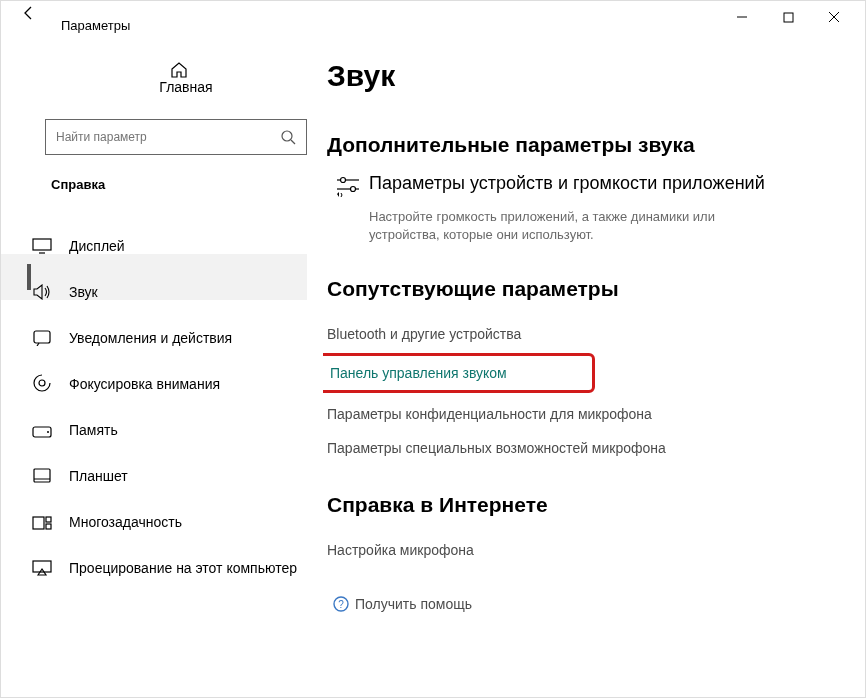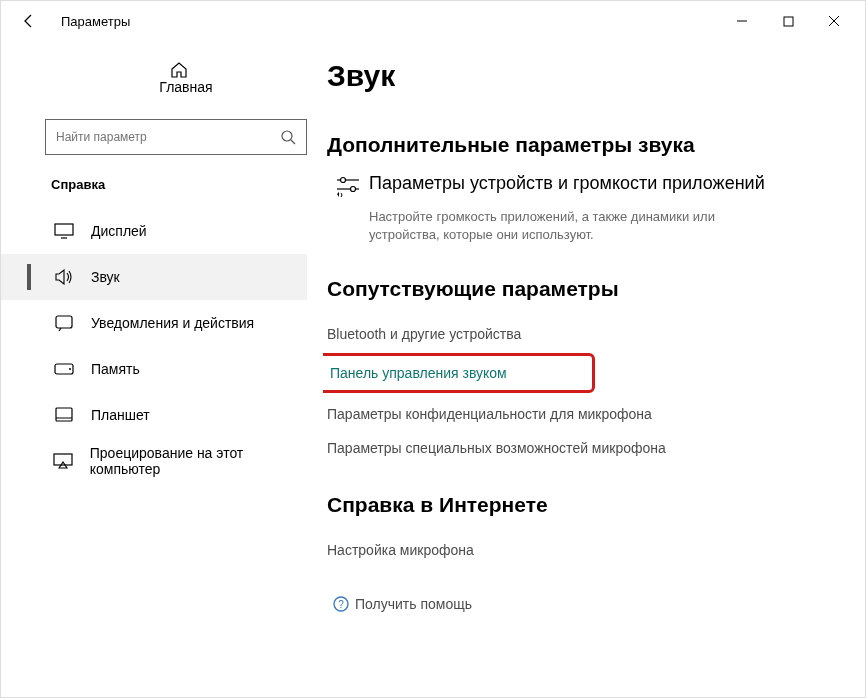--- a/index.html
+++ b/index.html
@@ -7,23 +7,23 @@
     font-family: "Segoe UI", Tahoma, sans-serif;
     background: #fff;
     color: #000;
     width: 866px;
     height: 698px;
     overflow: hidden;
     border: 1px solid #ddd;
   }
   .titlebar {
     display: flex;
-    align-items: center;
+    align-items: flex-end;
     height: 40px;
-    padding: 16px 8px;
+    padding: 8px 8px;
   }
   .back-btn {
     width: 40px; height: 40px;
     display: flex; align-items: center; justify-content: center;
     font-size: 16px;
   }
   .title-text {
     font-size: 13px;
     margin-left: 12px;
   }
@@ -65,23 +65,23 @@
   .search-box input {
     border: none; outline: none; flex: 1;
     font-size: 12px; font-family: inherit;
     background: transparent;
   }
   .cat-header {
     font-size: 13px; font-weight: 600;
     padding: 4px 0 16px 50px;
   }
   .nav-item {
-    display: flex; align-items: center;
+    display: flex; align-items: flex-end;
     height: 46px;
-    padding-left: 50px;
+    padding-left: 28px;
     font-size: 14px;
     position: relative;
   }
   .nav-item .icon {
     width: 26px; display:inline-flex; justify-content:center; align-items:center;
     color: #333;
   }
   .nav-item .lbl { margin-left: 14px; }
   .nav-item.active::before {
     content: ""; position: absolute; left: 26px; top: 10px; bottom: 10px;
@@ -203,20 +203,29 @@
     <div class="nav-item">
       <span class="icon">
           <svg width="18" height="16" viewBox="0 0 18 16">
             <rect x="1" y="1" width="16" height="12" rx="2" stroke="#000" stroke-width="1.2" fill="none"></rect>
             <path d="M6 13 L4 16" stroke="#000" stroke-width="1.2"></path>
           </svg>
         </span>
       <span class="lbl">Уведомления и действия</span>
     </div>
 
+    <div class="nav-item">
+      <span class="icon">
+          <svg width="18" height="18" viewBox="0 0 18 18">
+            <path d="M9 1 A8 8 0 1 0 17 9" fill="none" stroke="#000" stroke-width="1.2"></path>
+            <circle cx="9" cy="9" r="3" fill="none" stroke="#000" stroke-width="1.2"></circle>
+          </svg>
+        </span>
+      <span class="lbl">Фокусировка внимания</span>
+    </div>
 
 
     <div class="nav-item">
       <span class="icon">
           <svg width="20" height="12" viewBox="0 0 20 12">
             <rect x="1" y="1" width="18" height="10" rx="2" stroke="#000" stroke-width="1.2" fill="none"></rect>
             <circle cx="16" cy="6" r="1" fill="#000"></circle>
           </svg>
         </span>
       <span class="lbl">Память</span>
@@ -225,20 +234,30 @@
     <div class="nav-item">
       <span class="icon">
           <svg width="18" height="16" viewBox="0 0 18 16">
             <rect x="1" y="1" width="16" height="13" rx="1" stroke="#000" stroke-width="1.2" fill="none"></rect>
             <line x1="1" y1="11" x2="17" y2="11" stroke="#000" stroke-width="1"></line>
           </svg>
         </span>
       <span class="lbl">Планшет</span>
     </div>
 
+    <div class="nav-item">
+      <span class="icon">
+          <svg width="20" height="14" viewBox="0 0 20 14">
+            <rect x="1" y="1" width="11" height="12" stroke="#000" stroke-width="1.2" fill="none"></rect>
+            <rect x="14" y="1" width="5" height="5" stroke="#000" stroke-width="1.2" fill="none"></rect>
+            <rect x="14" y="8" width="5" height="5" stroke="#000" stroke-width="1.2" fill="none"></rect>
+          </svg>
+        </span>
+      <span class="lbl">Многозадачность</span>
+    </div>
 
     <div class="nav-item">
       <span class="icon">
           <svg width="20" height="16" viewBox="0 0 20 16">
             <rect x="1" y="1" width="18" height="11" stroke="#000" stroke-width="1.2" fill="none"></rect>
             <path d="M6 15 L10 9 L14 15 Z" fill="none" stroke="#000" stroke-width="1.2"></path>
           </svg>
         </span>
       <span class="lbl">Проецирование на этот компьютер</span>
     </div>

